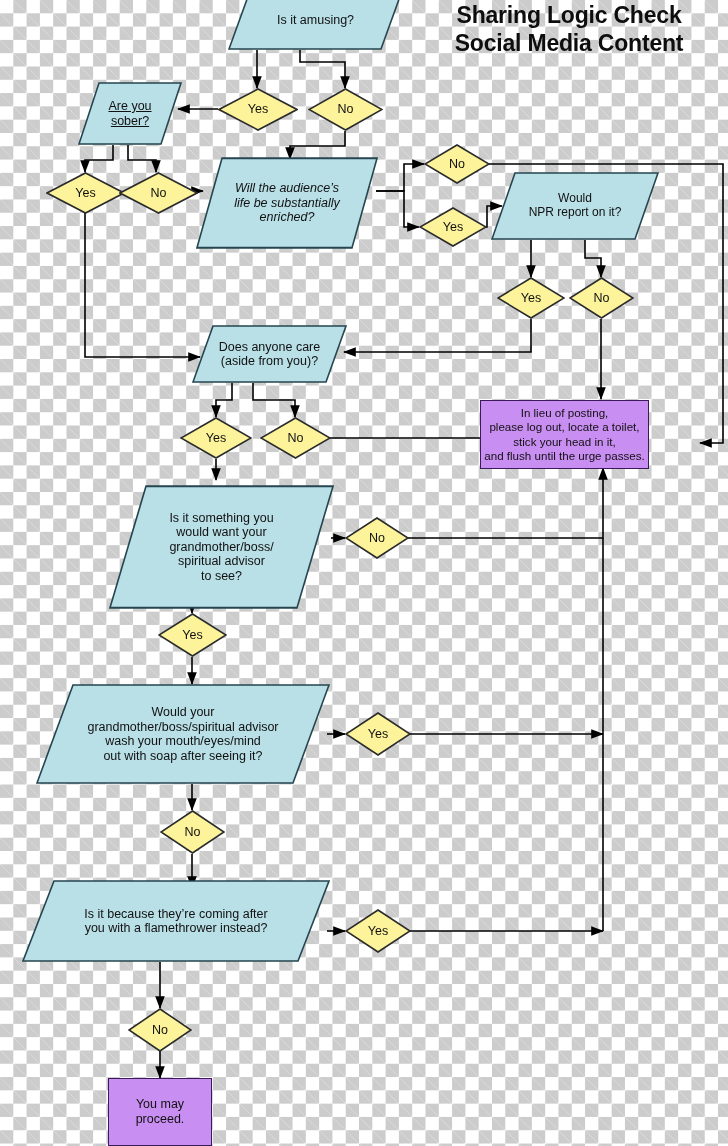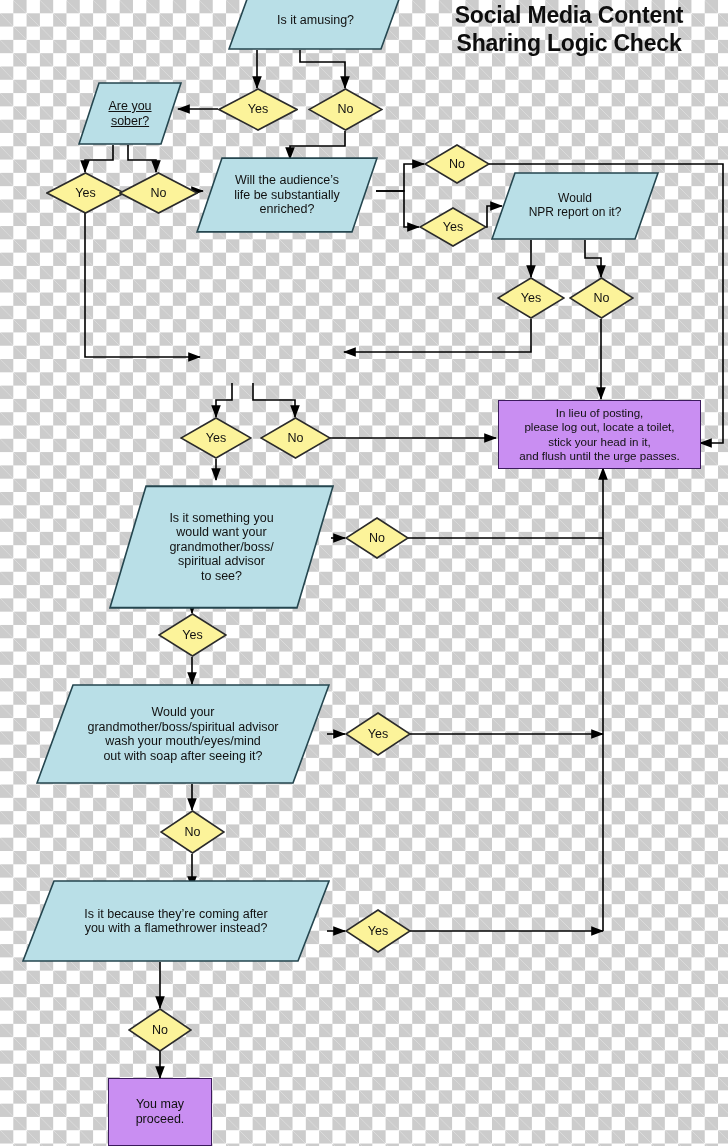--- a/index.html
+++ b/index.html
@@ -110,22 +110,22 @@
       <path d="M160,1051 L160,1078"></path>
     </g>
 
     <g fill="none" stroke="#000" stroke-width="1.6">
       <path d="M603,931 L603,734"></path>
       <path d="M603,734 L603,538"></path>
     </g>
   </svg>
 
   <div id="title" style="left:414px;top:2px;width:310px;font-size:23px;">
+    <div>Sharing Logic Check</div>
     <div>Social Media Content</div>
-    <div>Sharing Logic Check</div>
   </div>
 
   <div class="node para" style="left:228px;top:-10px;width:175px;height:60px;font-size:12.5px;">
     <svg viewBox="0 0 175 60" preserveAspectRatio="none">
       <polygon points="22,1 174,1 153,59 1,59" fill="#b9dfe7" stroke="#25464f" stroke-width="1.6"></polygon>
     </svg>
     <div class="inner">Is it amusing?</div>
   </div>
 
   <div class="node dia" style="left:218px;top:88px;width:80px;height:43px;font-size:12.5px;">
@@ -159,21 +159,21 @@
     <div class="inner">Yes</div>
   </div>
 
   <div class="node dia" style="left:119px;top:172px;width:79px;height:42px;font-size:12.5px;">
     <svg viewBox="0 0 79 42" preserveAspectRatio="none">
       <polygon points="39.5,1 78,21 39.5,41 1,21" fill="#fcf39a" stroke="#2b2b2b" stroke-width="1.6"></polygon>
     </svg>
     <div class="inner">No</div>
   </div>
 
-  <div class="node para" style="left:196px;top:157px;width:182px;height:76px;font-size:12.5px;">
+  <div class="node para" style="left:196px;top:157px;width:182px;height:92px;font-size:12.5px;font-style:italic;">
     <svg viewBox="0 0 182 72" preserveAspectRatio="none">
       <polygon points="26,1 181,1 156,71 1,71" fill="#b9dfe7" stroke="#25464f" stroke-width="1.6"></polygon>
     </svg>
     <div class="inner">
       <div>Will the audience’s</div>
       <div>life be substantially</div>
       <div>enriched?</div>
     </div>
   </div>
 
@@ -208,36 +208,45 @@
     <div class="inner">Yes</div>
   </div>
 
   <div class="node dia" style="left:569px;top:277px;width:65px;height:42px;font-size:12.5px;">
     <svg viewBox="0 0 65 42" preserveAspectRatio="none">
       <polygon points="32.5,1 64,21 32.5,41 1,21" fill="#fcf39a" stroke="#2b2b2b" stroke-width="1.6"></polygon>
     </svg>
     <div class="inner">No</div>
   </div>
 
+  <div class="node para" style="left:192px;top:325px;width:155px;height:58px;font-size:12.5px;">
+    <svg viewBox="0 0 155 58" preserveAspectRatio="none">
+      <polygon points="21,1 154,1 134,57 1,57" fill="#b9dfe7" stroke="#25464f" stroke-width="1.6"></polygon>
+    </svg>
+    <div class="inner">
+      <div>Does anyone care</div>
+      <div>(aside from you)?</div>
+    </div>
+  </div>
 
   <div class="node dia" style="left:180px;top:417px;width:72px;height:42px;font-size:12.5px;">
     <svg viewBox="0 0 72 42" preserveAspectRatio="none">
       <polygon points="36,1 71,21 36,41 1,21" fill="#fcf39a" stroke="#2b2b2b" stroke-width="1.6"></polygon>
     </svg>
     <div class="inner">Yes</div>
   </div>
 
   <div class="node dia" style="left:260px;top:417px;width:71px;height:42px;font-size:12.5px;">
     <svg viewBox="0 0 71 42" preserveAspectRatio="none">
       <polygon points="35.5,1 70,21 35.5,41 1,21" fill="#fcf39a" stroke="#2b2b2b" stroke-width="1.6"></polygon>
     </svg>
     <div class="inner">No</div>
   </div>
 
-  <div class="node rect" style="left:498px;top:400px;width:203px;height:69px;background:#c98ef2;font-size:11.6px;">
+  <div class="node rect" style="left:480px;top:400px;width:169px;height:69px;background:#c98ef2;font-size:11.6px;">
     <div>
       <div>In lieu of posting,</div>
       <div>please log out, locate a toilet,</div>
       <div>stick your head in it,</div>
       <div>and flush until the urge passes.</div>
     </div>
   </div>
 
   <div class="node para" style="left:109px;top:485px;width:225px;height:124px;font-size:12.5px;">
     <svg viewBox="0 0 225 102" preserveAspectRatio="none">

